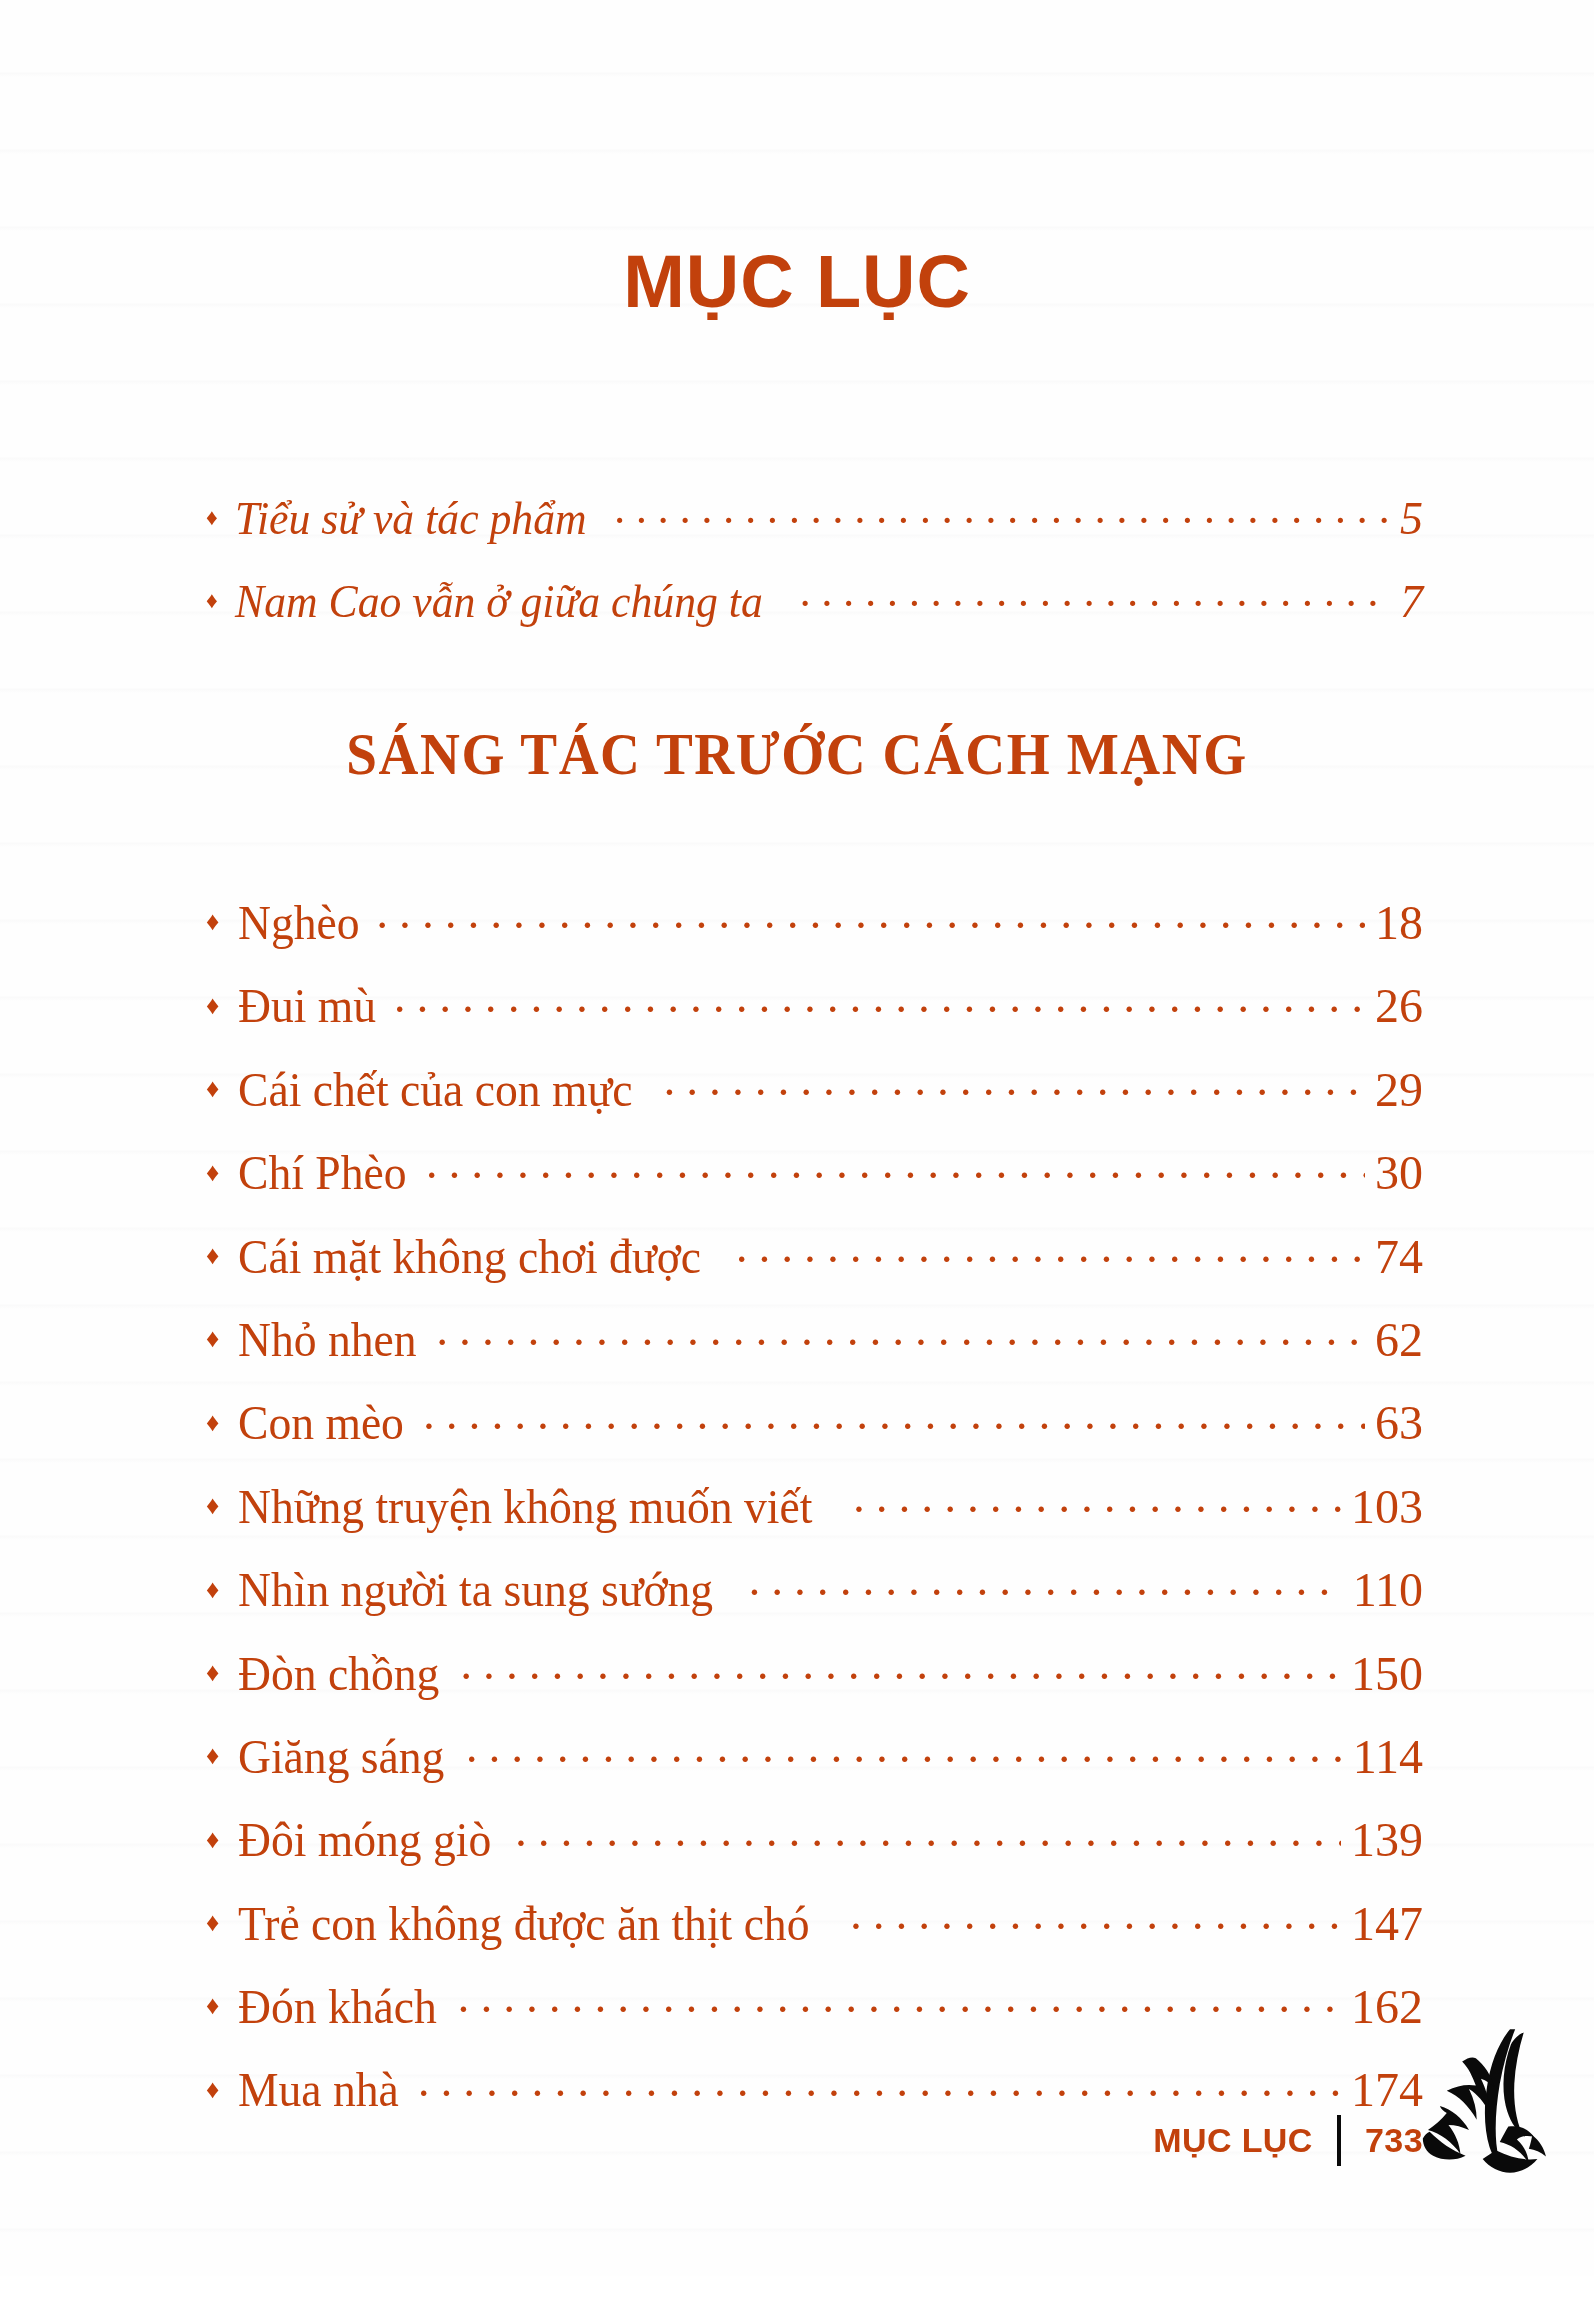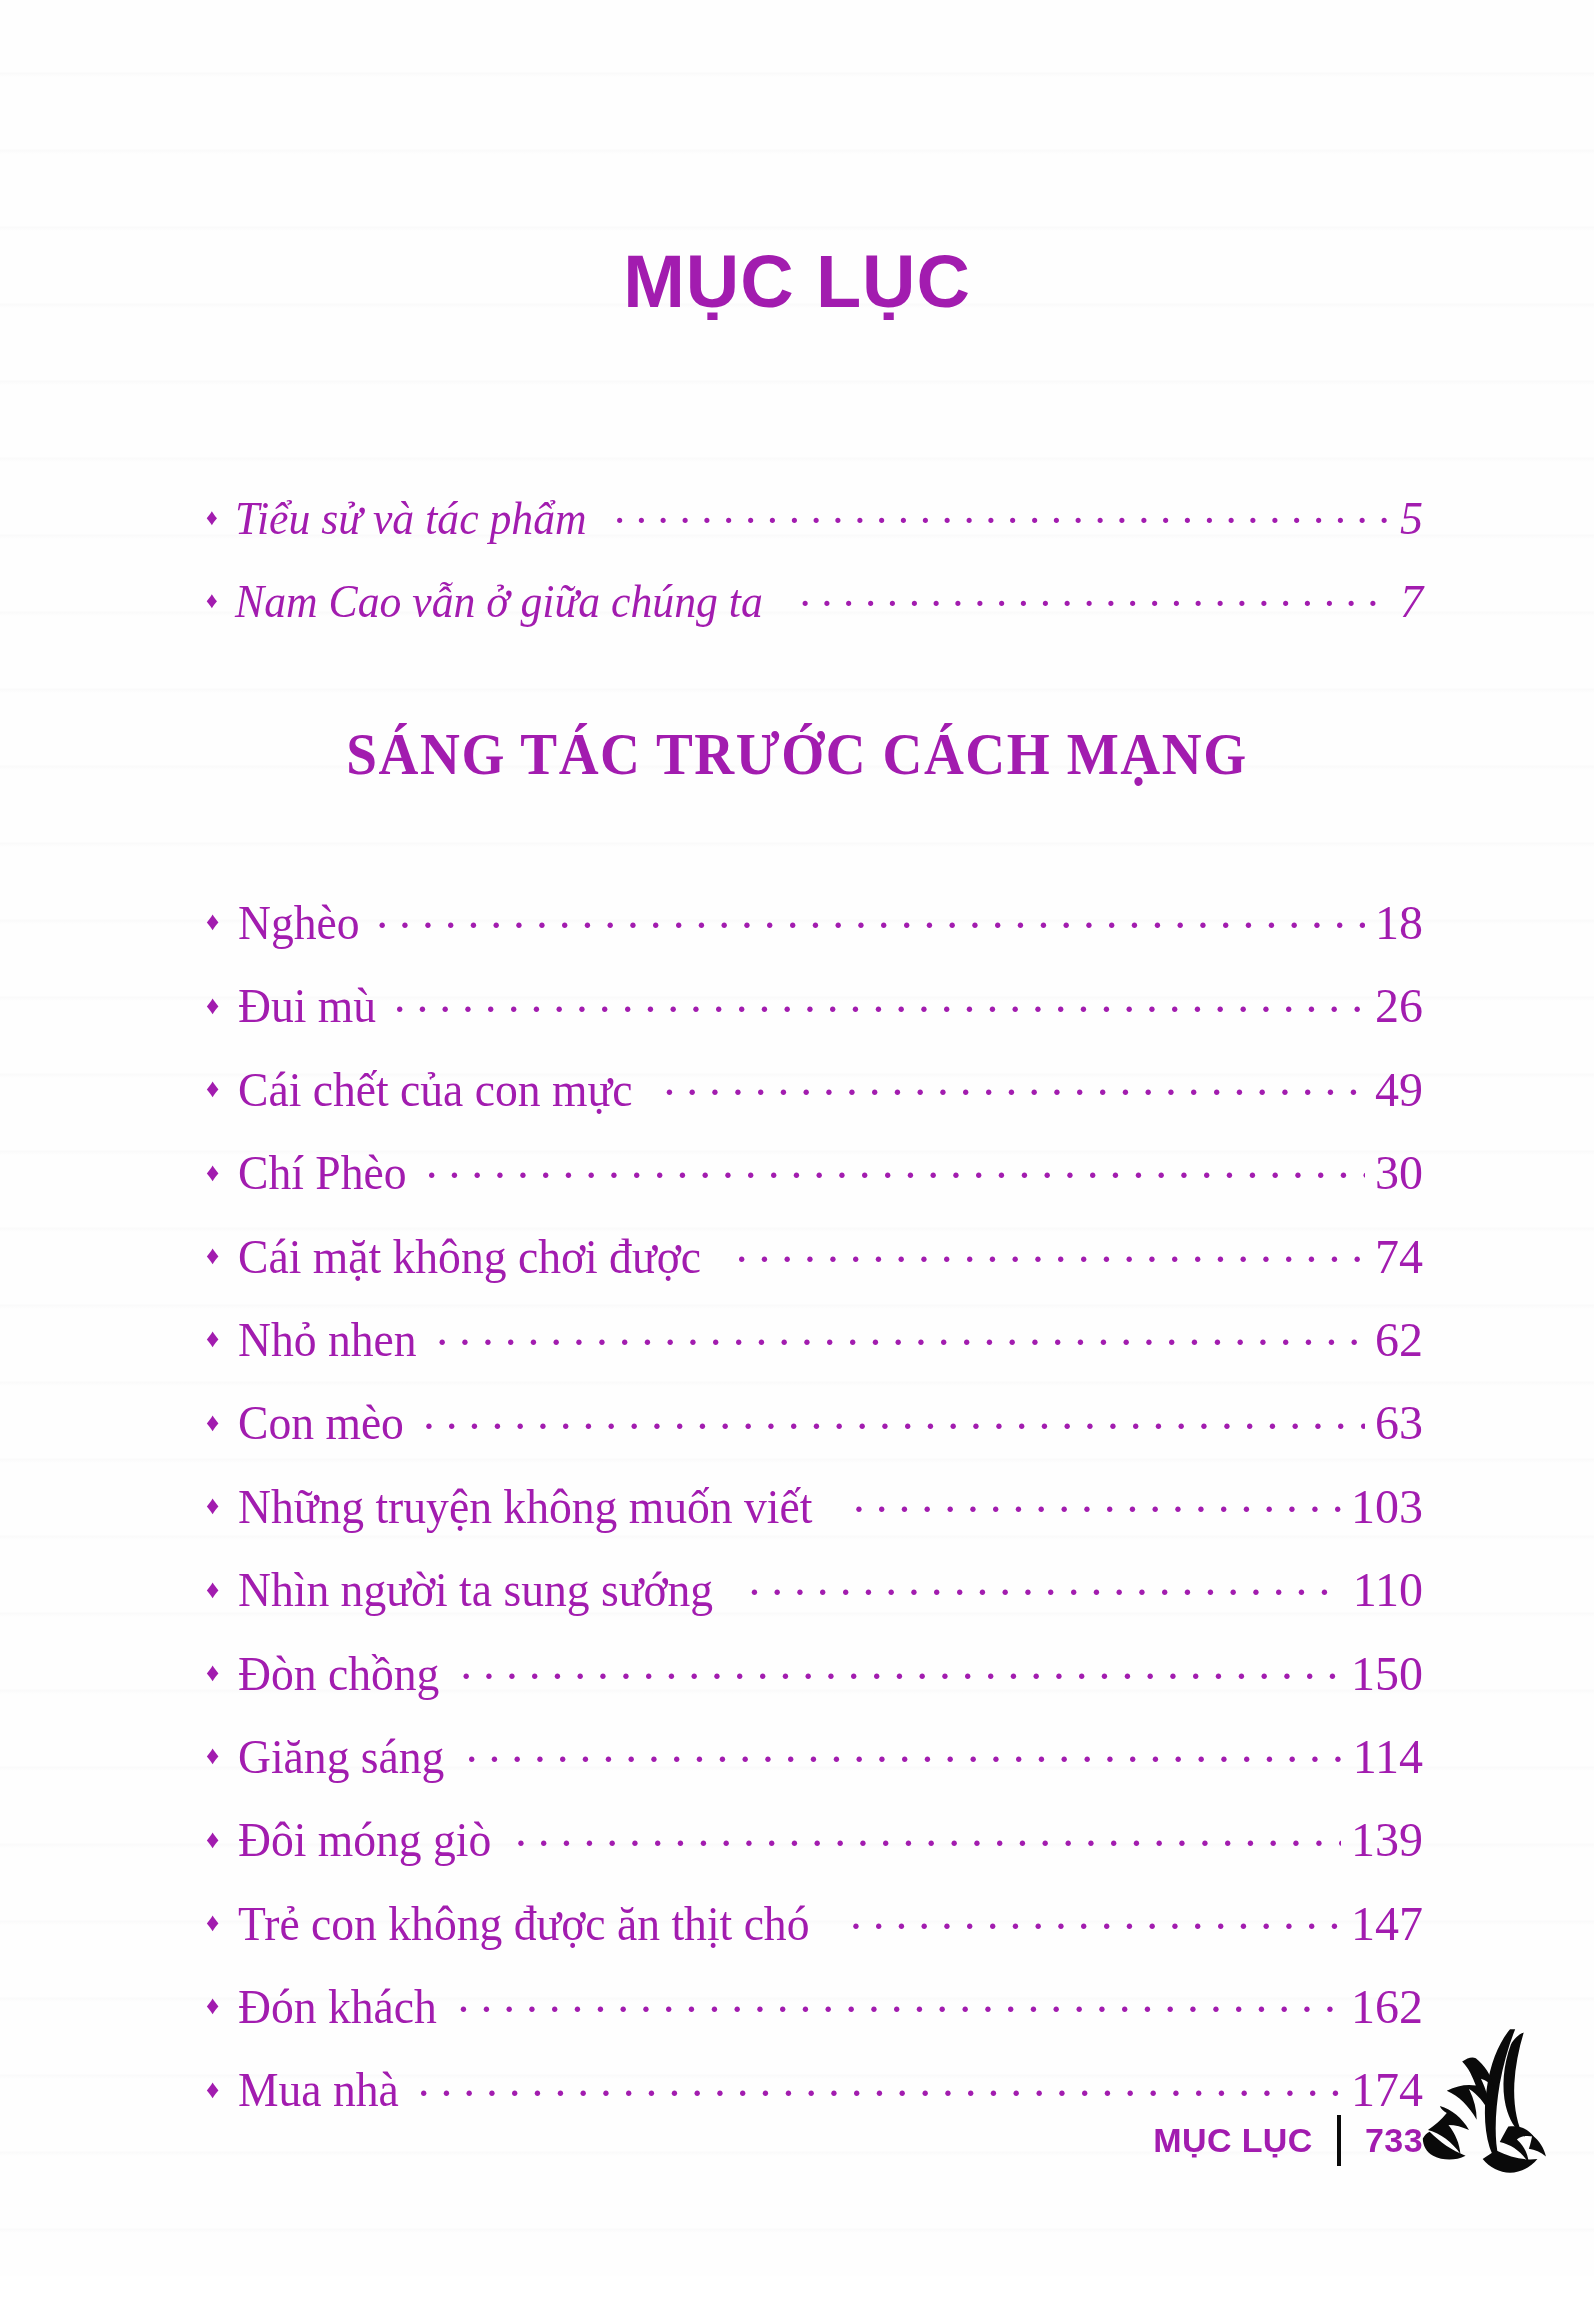--- a/index.html
+++ b/index.html
@@ -6,21 +6,21 @@
     margin: 0;
     padding: 0;
     background: #ffffff;
   }
   .page {
     position: relative;
     width: 1594px;
     height: 2276px;
     background: #fefefe;
     font-family: "Liberation Serif", "DejaVu Serif", serif;
-    color: #a21caf;
+    color: #c2410c;
     overflow: hidden;
   }
 
   
   .bleed {
     position: absolute;
     inset: 0;
     pointer-events: none;
     opacity: 0.035;
     background:
@@ -193,21 +193,21 @@
     <div class="toc-row">
       <span class="bullet">♦</span>
       <span class="label">Đui mù</span>
       <span class="leader"></span>
       <span class="pagenum">26</span>
     </div>
     <div class="toc-row">
       <span class="bullet">♦</span>
       <span class="label">Cái chết của con mực</span>
       <span class="leader"></span>
-      <span class="pagenum">49</span>
+      <span class="pagenum">29</span>
     </div>
     <div class="toc-row">
       <span class="bullet">♦</span>
       <span class="label">Chí Phèo</span>
       <span class="leader"></span>
       <span class="pagenum">30</span>
     </div>
     <div class="toc-row">
       <span class="bullet">♦</span>
       <span class="label">Cái mặt không chơi được</span>

